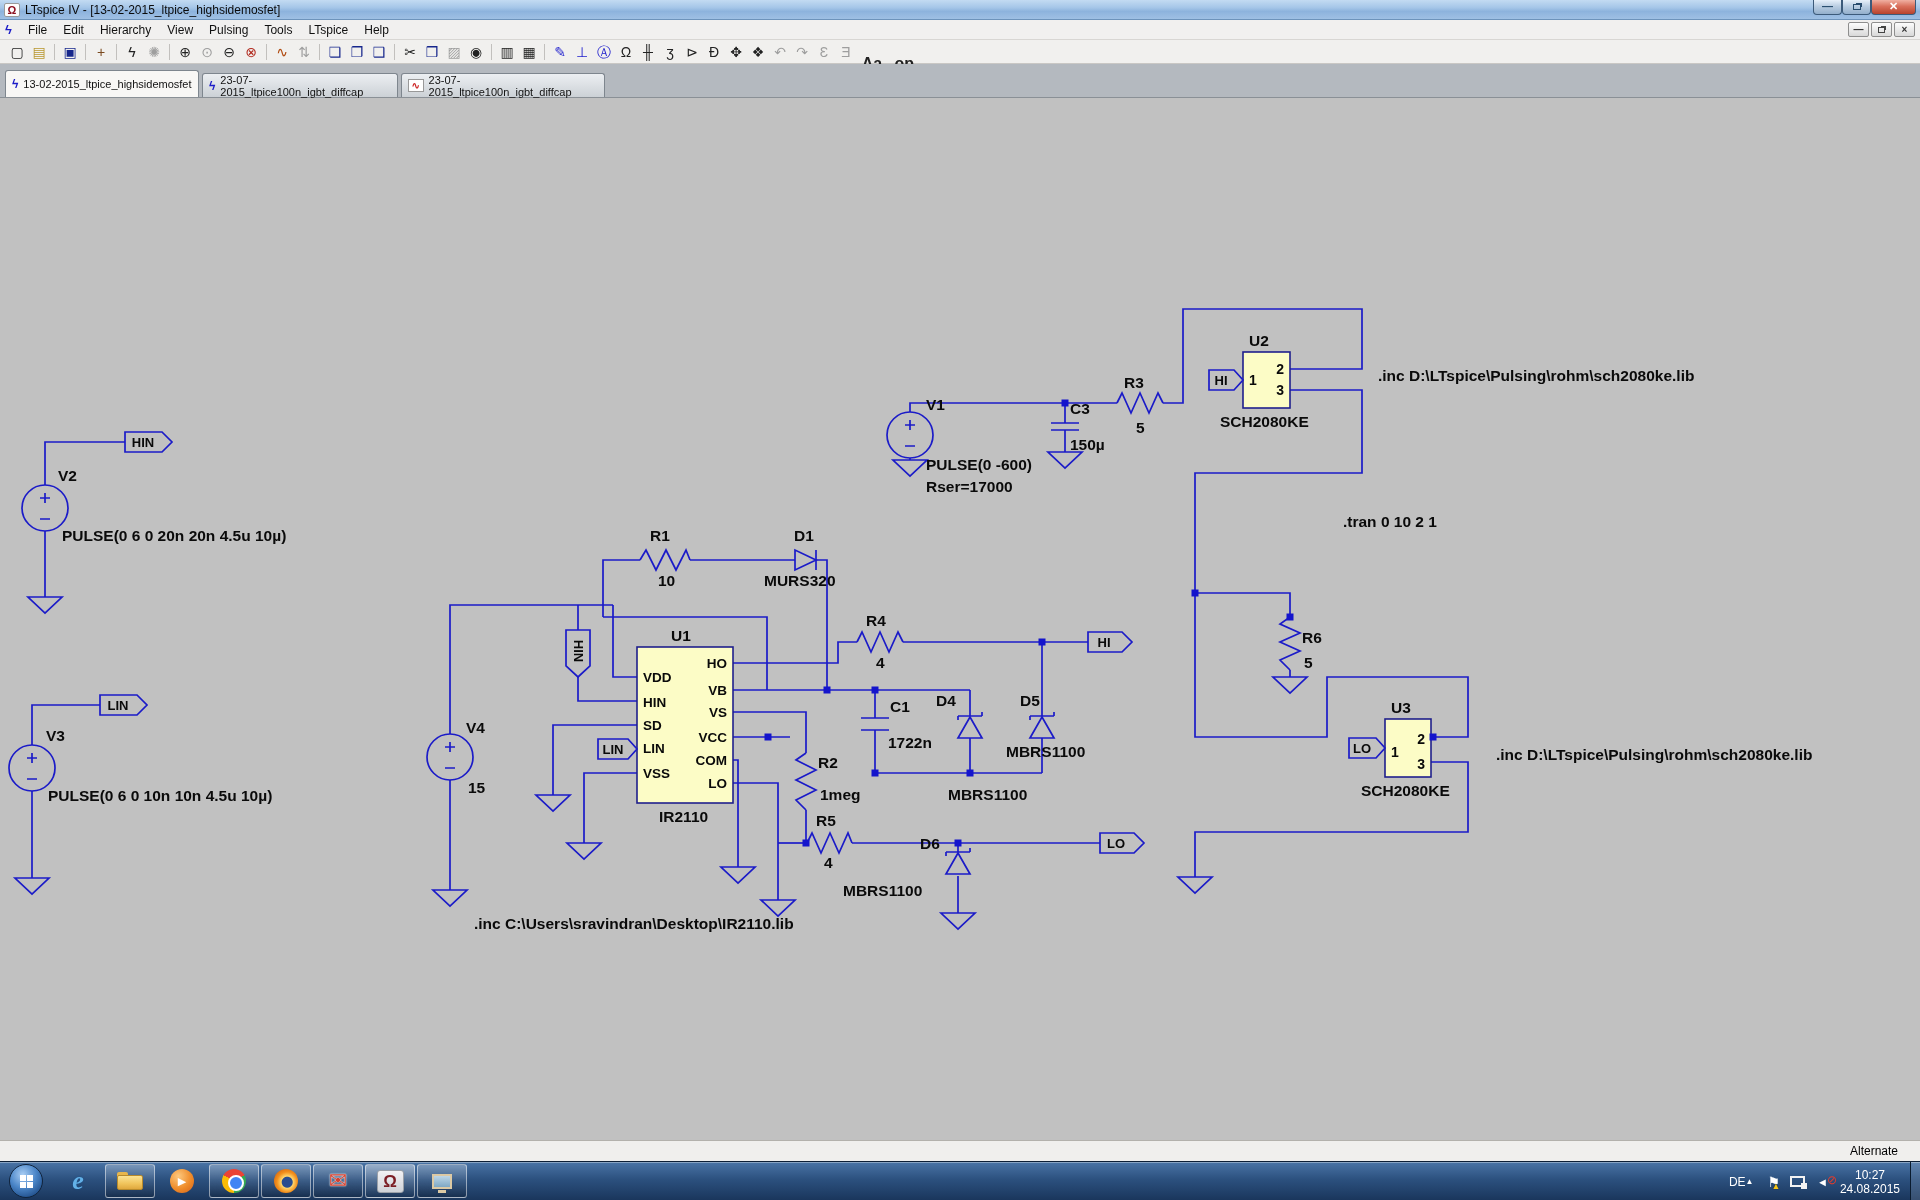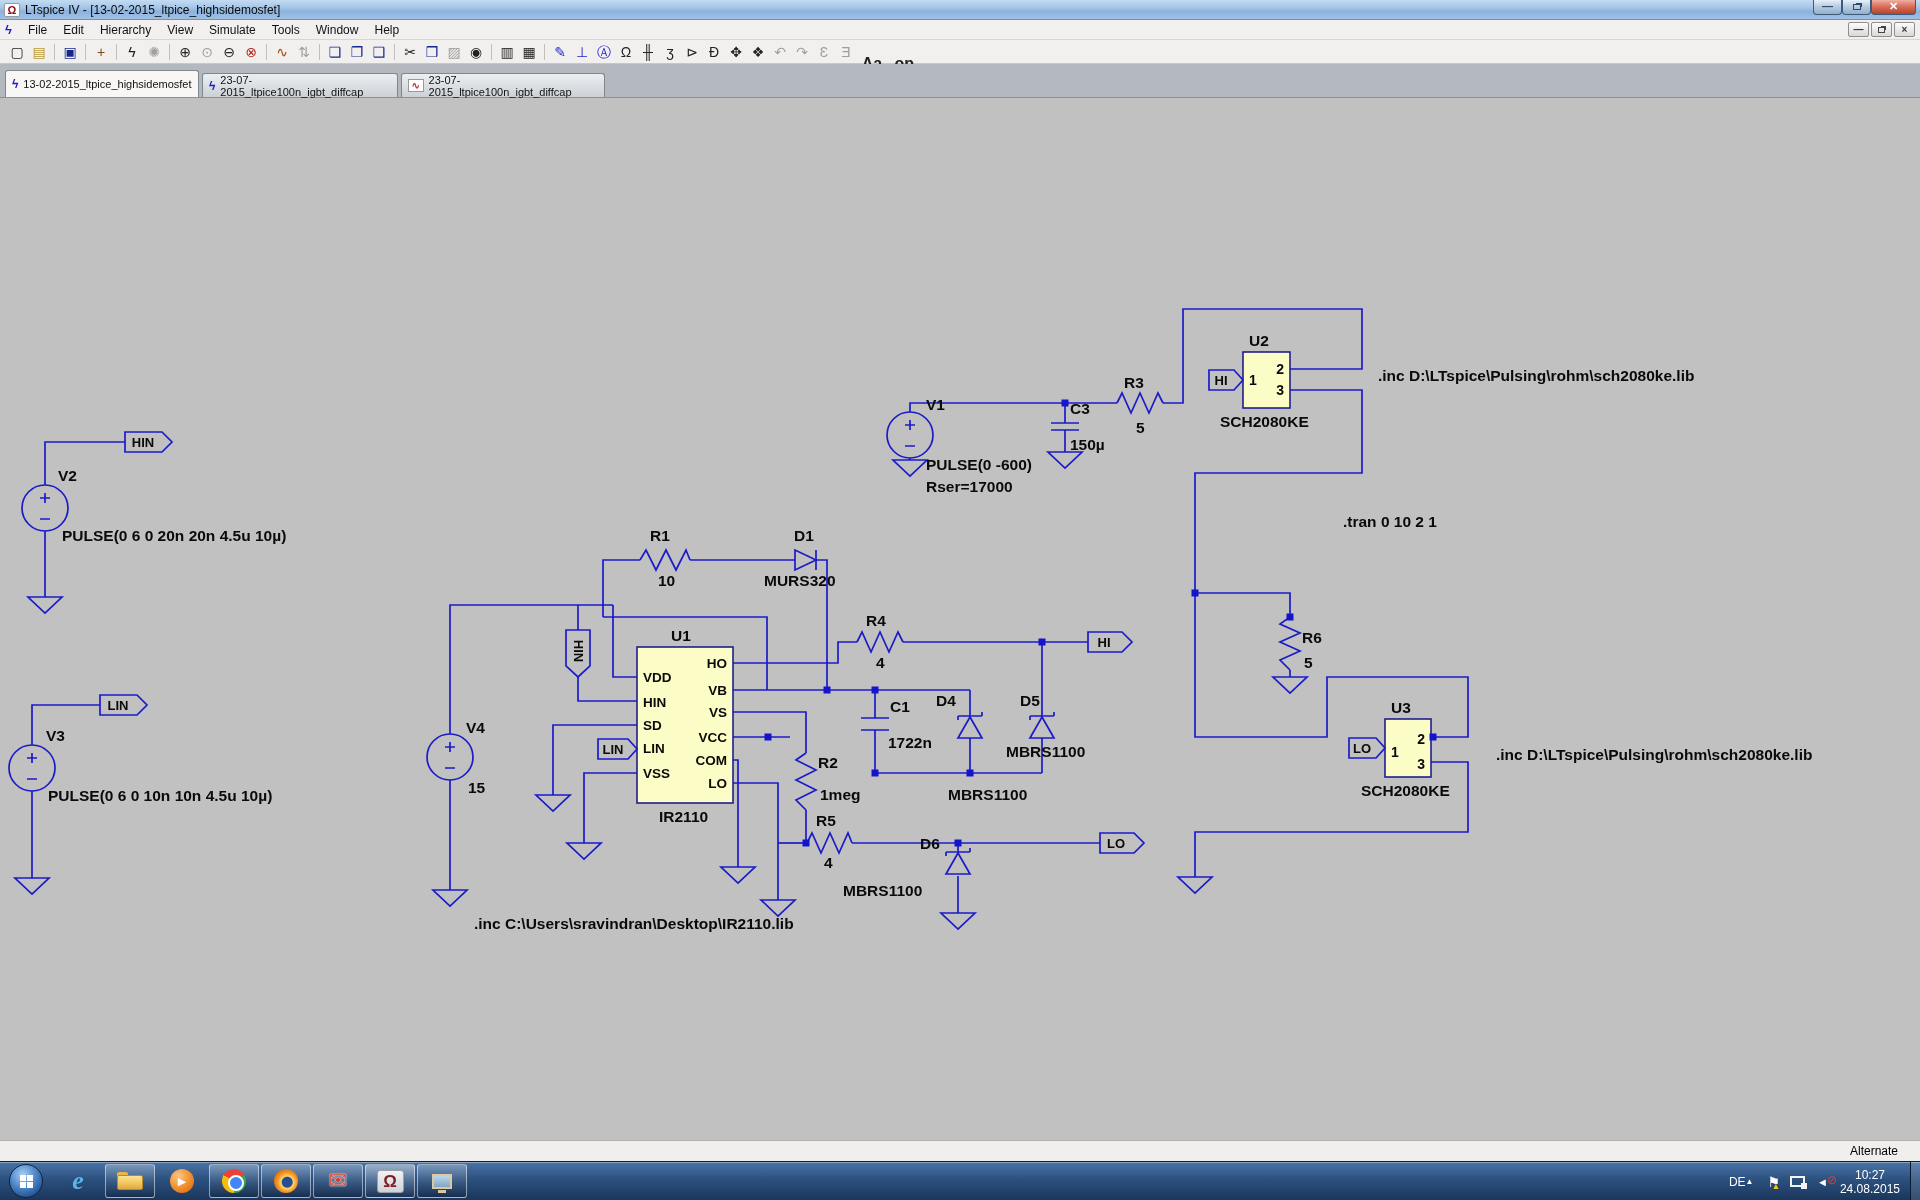--- a/index.html
+++ b/index.html
@@ -134,23 +134,23 @@
     <span class="wbtn close">✕</span>
   </span>
 </div>
 
 <div class="menubar">
   <span class="mdi-icon">ϟ</span>
   <span class="menu-item">File</span>
   <span class="menu-item">Edit</span>
   <span class="menu-item">Hierarchy</span>
   <span class="menu-item">View</span>
-  <span class="menu-item">Simulate</span>
+  <span class="menu-item">Pulsing</span>
   <span class="menu-item">Tools</span>
-  <span class="menu-item">Window</span>
+  <span class="menu-item">LTspice</span>
   <span class="menu-item">Help</span>
   <span class="mdibtns">
     <span class="mbtn">—</span>
     <span class="mbtn"><span class="rbox"></span></span>
     <span class="mbtn">×</span>
   </span>
 </div>
 
 <div class="toolbar">
   <span class="tbi dark">▢</span>

